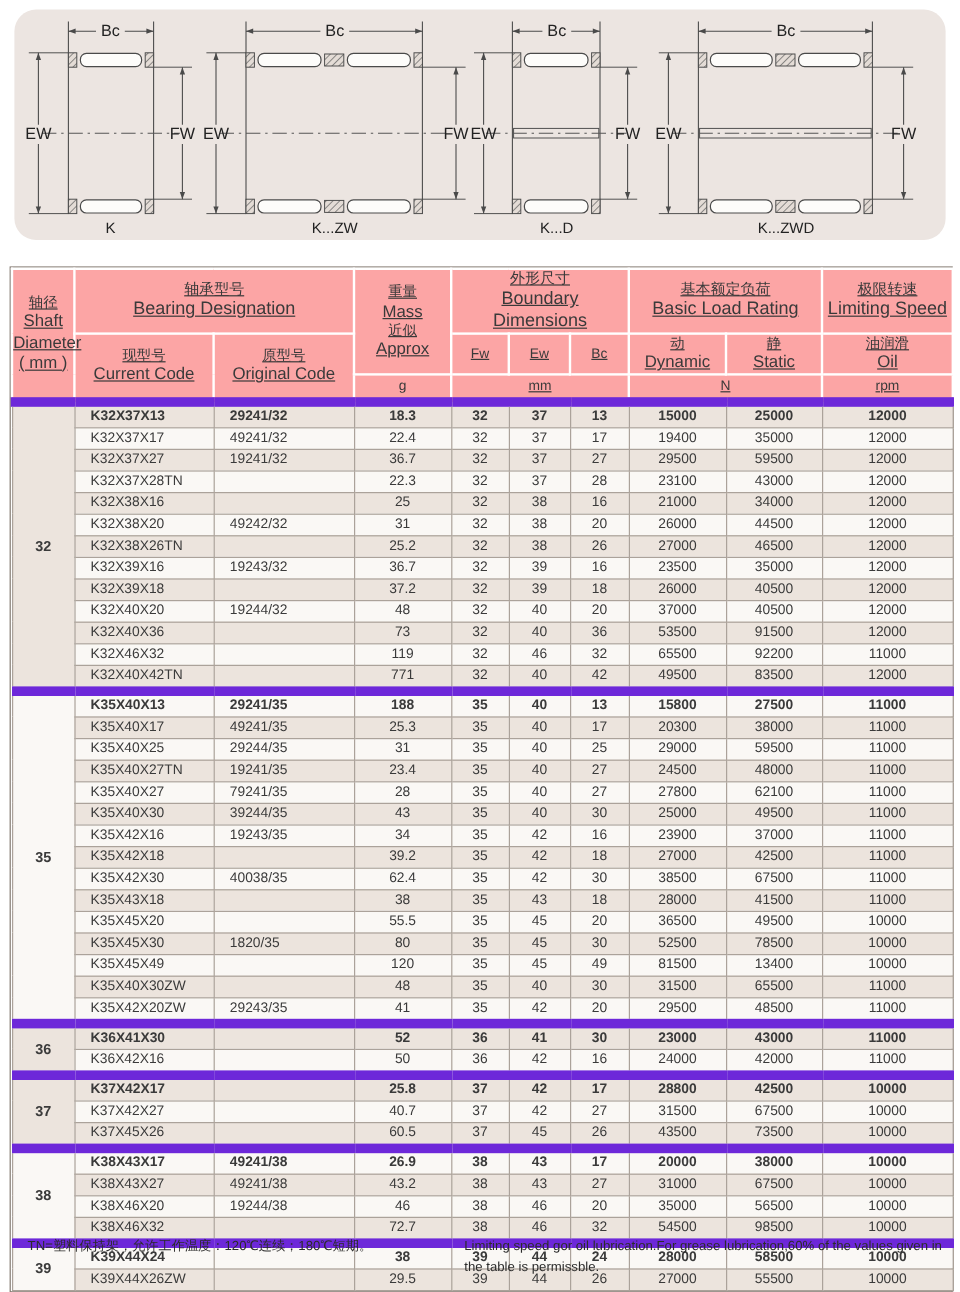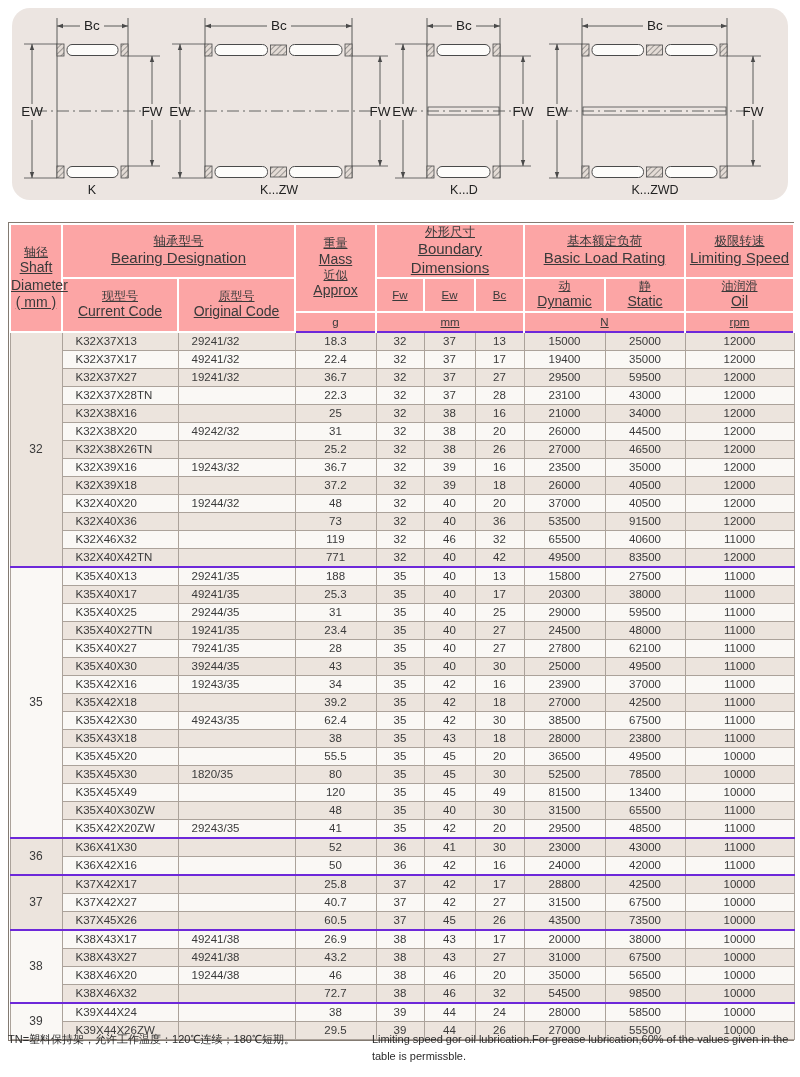--- a/index.html
+++ b/index.html
@@ -21,29 +21,29 @@
   thead tr.hr3 td{height:18px;border-bottom-width:1px;font-size:11.5px;}
   thead .zh{display:block;font-size:12px;}
   thead .en{display:block;font-size:14px;}
   thead .big .zh{font-size:12.5px;}
   thead .big .en{font-size:15px;}
 
   tbody td{border:1px solid #aba29a;height:17px;line-height:17px;font-size:11.5px;}
   tbody td.code{text-align:left;padding-left:13px;}
   tbody tr.odd td{background:#ece4dd;}
   tbody tr.even td{background:#faf8f5;}
-  tbody tr.group-start td{border-top:2px solid #6d28d9;}
+  tbody tr.group-start td{border-top:8px solid #6d28d9;font-weight:bold;}
   tbody td.shaft{background:#fbfaf7;font-size:12px;}
   tbody td.oil{background:#e8e0d9;text-align:center;}
 
   .footnotes{position:absolute;left:8px;top:1031px;width:784px;display:flex;
              font-size:11px;line-height:1.55;color:#2b2b2b;}
   .fn-zh{width:46%;}
   .fn-en{width:54%;padding-left:6px;}
-  .fn-line{display:block;}
+  .fn-line{display:block;margin-left:15px;}
 </style>
 </head>
 <body>
 
 <div class="page">
 
   <div class="panel">
     <svg id="diagram-svg" width="776" height="192" viewBox="0 0 776 192">
       <defs>
         <pattern id="hatch" width="4" height="4" patternUnits="userSpaceOnUse" patternTransform="rotate(45)">
@@ -389,21 +389,21 @@
             <td class="oil">12000</td>
           </tr>
           <tr class="even">
             <td class="code">K32X46X32</td>
             <td class="code"></td>
             <td class="num">119</td>
             <td class="num">32</td>
             <td class="num">46</td>
             <td class="num">32</td>
             <td class="num">65500</td>
-            <td class="num">40600</td>
+            <td class="num">92200</td>
             <td class="oil">11000</td>
           </tr>
           <tr class="odd">
             <td class="code">K32X40X42TN</td>
             <td class="code"></td>
             <td class="num">771</td>
             <td class="num">32</td>
             <td class="num">40</td>
             <td class="num">42</td>
             <td class="num">49500</td>
@@ -494,38 +494,38 @@
             <td class="num">39.2</td>
             <td class="num">35</td>
             <td class="num">42</td>
             <td class="num">18</td>
             <td class="num">27000</td>
             <td class="num">42500</td>
             <td class="oil">11000</td>
           </tr>
           <tr class="even">
             <td class="code">K35X42X30</td>
-            <td class="code">49243/35</td>
+            <td class="code">40038/35</td>
             <td class="num">62.4</td>
             <td class="num">35</td>
             <td class="num">42</td>
             <td class="num">30</td>
             <td class="num">38500</td>
             <td class="num">67500</td>
             <td class="oil">11000</td>
           </tr>
           <tr class="odd">
             <td class="code">K35X43X18</td>
             <td class="code"></td>
             <td class="num">38</td>
             <td class="num">35</td>
             <td class="num">43</td>
             <td class="num">18</td>
             <td class="num">28000</td>
-            <td class="num">23800</td>
+            <td class="num">41500</td>
             <td class="oil">11000</td>
           </tr>
           <tr class="even">
             <td class="code">K35X45X20</td>
             <td class="code"></td>
             <td class="num">55.5</td>
             <td class="num">35</td>
             <td class="num">45</td>
             <td class="num">20</td>
             <td class="num">36500</td>

